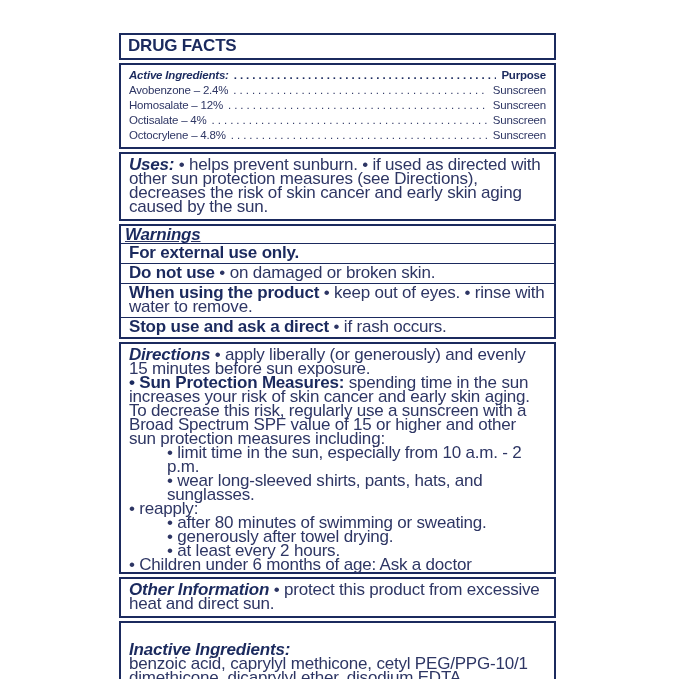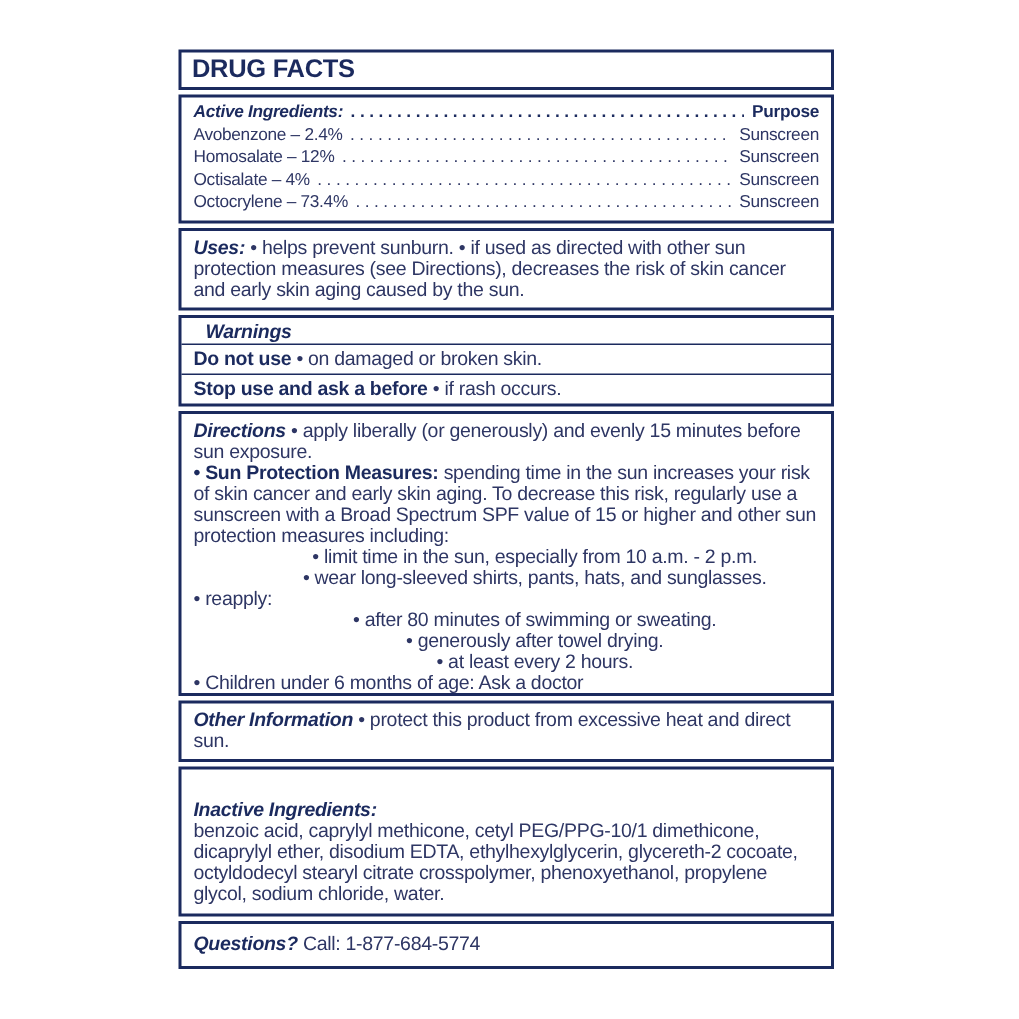--- a/index.html
+++ b/index.html
@@ -29,21 +29,21 @@
   }
   
   .title-box{padding:1px 7px 2px;}
   .title{
     font-size:17px; font-weight:bold;
     letter-spacing:-0.2px;
     color:var(--navy);
   }
   
   .txt{
-    font-size:13px; line-height:14px;
+    font-size:17px; line-height:14px;
     letter-spacing:-0.2px;
     color:var(--body);
   }
   .bi{font-weight:bold; font-style:italic; color:var(--navy);}
   .b{font-weight:bold; color:var(--navy);}
   
   .ing-box{padding:3px 8px 4px;}
   .ing-row{
     display:flex; align-items:baseline;
     font-size:11.5px; line-height:15px;
@@ -60,24 +60,24 @@
   .ing-head .leader{font-weight:bold; color:var(--navy);}
   
   .pad-box{padding:4px 8px 5px;}
   
   .warn-box{padding:0;}
   .warn-row{
     padding:2px 8px 3px;
     border-bottom:1.5px solid var(--navy);
   }
   .warn-row:last-child{border-bottom:none;}
-  .warn-row.heading{padding:2px 16px 1px;}
+  .warn-row.heading{padding:2px 4px 1px;text-decoration:underline;}
   
   .dir-box{padding:4px 8px 0;}
-  .l2{padding-left:38px;text-align:center;}
+  .l2{padding-left:38px;}
   
   .inactive-box{padding:20px 8px 6px;}
   
   .q-box{padding:6px 8px 8px;}
 </style>
 </head>
 <body>
 
 <div class="canvas">
   <div class="label">
@@ -101,39 +101,45 @@
         <span class="name">Homosalate – 12%</span>
         <span class="leader"></span>
         <span class="purpose">Sunscreen</span>
       </div>
       <div class="ing-row">
         <span class="name">Octisalate – 4%</span>
         <span class="leader"></span>
         <span class="purpose">Sunscreen</span>
       </div>
       <div class="ing-row">
-        <span class="name">Octocrylene – 73.4%</span>
+        <span class="name">Octocrylene – 4.8%</span>
         <span class="leader"></span>
         <span class="purpose">Sunscreen</span>
       </div>
     </div>
 
     <div class="box pad-box txt">
       <span class="bi">Uses:</span><span> • helps prevent sunburn. • if used as directed with other sun protection measures (see Directions), decreases the risk of skin cancer and early skin aging caused by the sun.</span>
     </div>
 
     <div class="box warn-box txt">
       <div class="warn-row heading">
         <span class="bi">Warnings</span>
       </div>
       <div class="warn-row">
+        <span class="b">For external use only.</span><span></span>
+      </div>
+      <div class="warn-row">
         <span class="b">Do not use</span><span> • on damaged or broken skin.</span>
       </div>
       <div class="warn-row">
-        <span class="b">Stop use and ask a before</span><span> • if rash occurs.</span>
+        <span class="b">When using the product</span><span> • keep out of eyes. • rinse with water to remove.</span>
+      </div>
+      <div class="warn-row">
+        <span class="b">Stop use and ask a direct</span><span> • if rash occurs.</span>
       </div>
     </div>
 
     <div class="box dir-box txt">
       <div>
         <span class="bi">Directions</span><span> • apply liberally (or generously) and evenly 15 minutes before sun exposure.</span>
       </div>
       <div>
         <span class="b">• Sun Protection Measures:</span><span> spending time in the sun increases your risk of skin cancer and early skin aging. To decrease this risk, regularly use a sunscreen with a Broad Spectrum SPF value of 15 or higher and other sun protection measures including:</span>
       </div>

